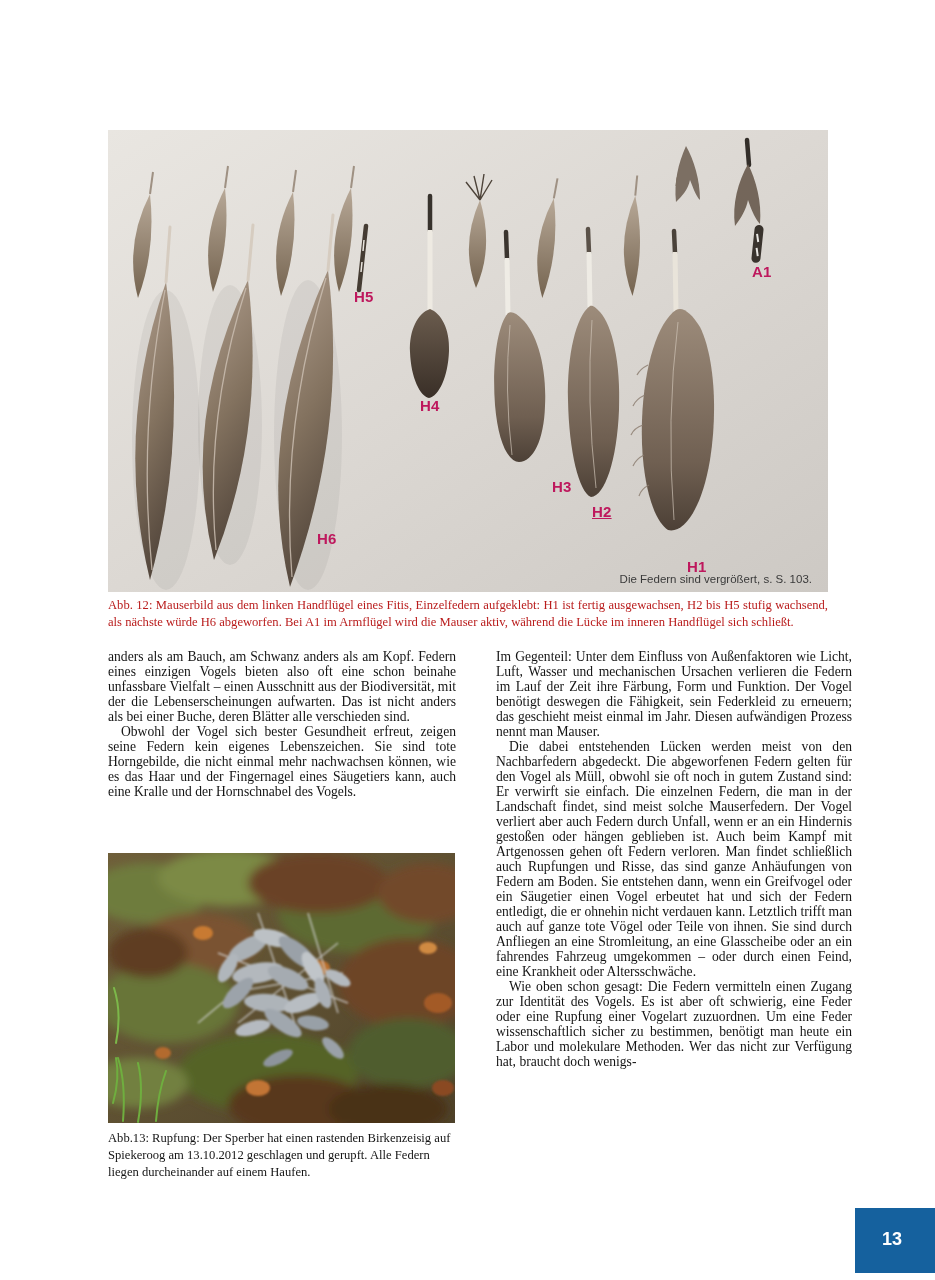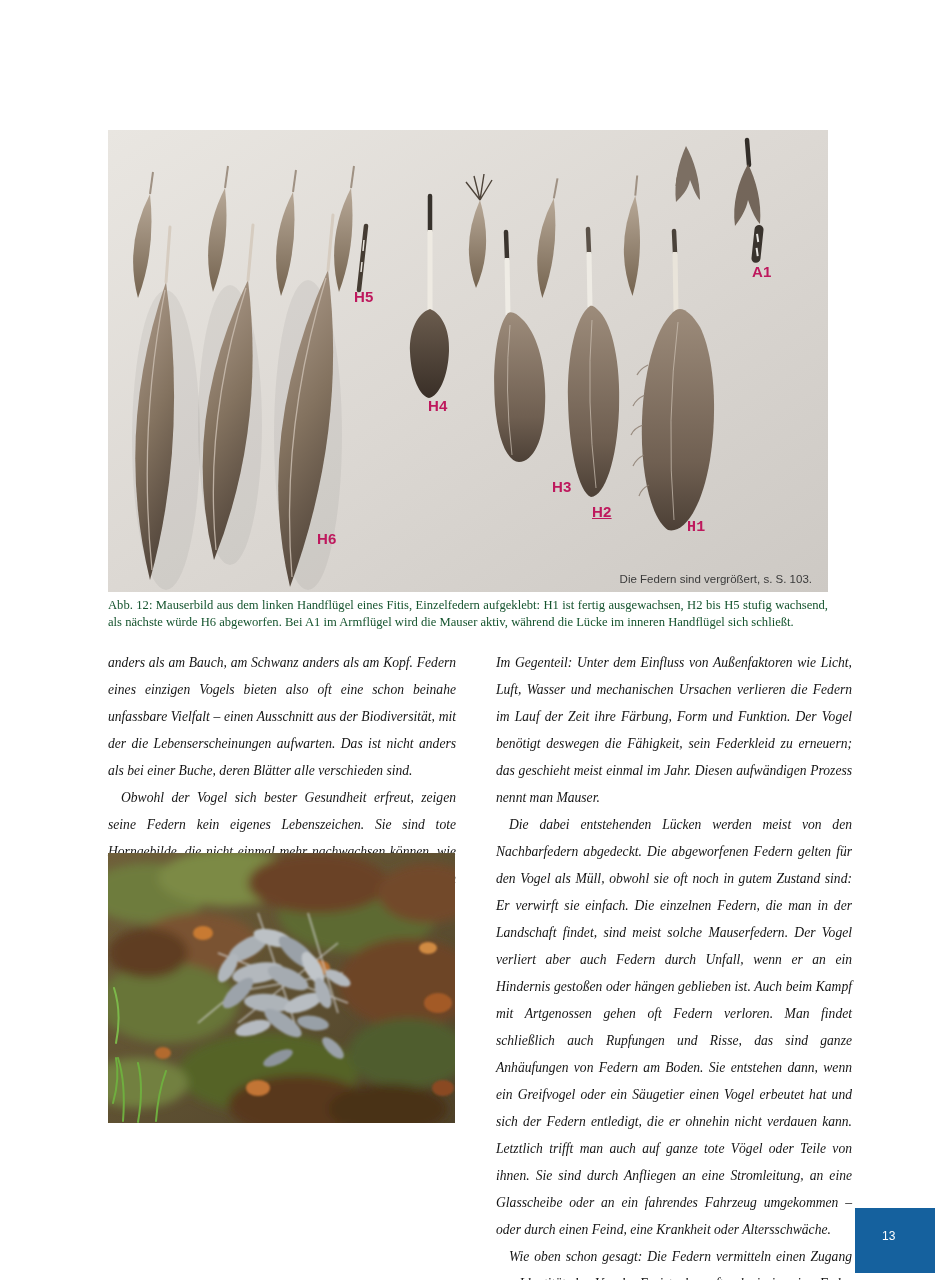--- a/index.html
+++ b/index.html
@@ -8,39 +8,39 @@
 
   
   .photo12{position:absolute;left:108px;top:130px;width:720px;height:462px;}
   .photo12 svg{display:block;}
   .flabel{position:absolute;font-family:"Liberation Sans", sans-serif;font-weight:700;
           font-size:15px;color:#be185d;letter-spacing:.2px;}
   .overlay-note{position:absolute;right:16px;bottom:7px;font-family:"Liberation Sans", sans-serif;
           font-size:11.5px;color:#3a3a3a;}
 
   .cap12{position:absolute;left:108px;top:597px;width:720px;
-         font-size:12.6px;line-height:16.8px;text-align:justify;color:#14532d;}
+         font-size:12.6px;line-height:16.8px;text-align:justify;color:#b91c1c;}
 
   
   .col{position:absolute;top:649px;}
   .colL{left:108px;width:348px;}
   .colR{left:496px;width:356px;}
-  .col p{margin:0;font-size:13.6px;line-height:27px;text-align:justify;color:#141414;font-style:italic;}
+  .col p{margin:0;font-size:13.6px;line-height:15px;text-align:justify;color:#141414;}
   .col p + p{text-indent:13px;}
 
   
   .photo13{position:absolute;left:108px;top:853px;width:347px;height:270px;}
   .photo13 svg{display:block;}
   .cap13{position:absolute;left:108px;top:1130px;width:350px;
          font-size:12.6px;line-height:17px;text-align:left;color:#141414;}
 
   
   .pagebox{position:absolute;left:855px;top:1208px;width:80px;height:65px;background:#15619e;}
   .pagebox .num{position:absolute;left:27px;top:21px;color:#ffffff;
-         font-family:"Liberation Sans", sans-serif;font-weight:400;font-size:12px;}
+         font-family:"Liberation Sans", sans-serif;font-weight:700;font-size:18px;}
 </style>
 </head>
 <body>
 
 <div class="page">
 
   <div class="photo12">
     <svg width="720" height="462" viewBox="0 0 720 462">
       <defs>
         <linearGradient id="bg12" x1="0" y1="0" x2="1" y2="1">
@@ -168,24 +168,24 @@
         <path d="M640,34 C630,52 624,74 627,96 C633,88 638,80 640,70 C644,82 648,90 652,94 C654,72 648,50 640,34 Z" fill="#6a5c4f" opacity="0.92"></path>
       </g>
 
       <g transform="rotate(6 650 114)">
         <rect x="645" y="95" width="9" height="38" rx="4.5" fill="#39332d"></rect>
         <path d="M648,104 L650,112 M649,118 L651,126" stroke="#e9e7e3" stroke-width="2" fill="none"></path>
       </g>
     </svg>
 
     <div class="flabel" style="left:246px;top:158px;">H5</div>
-    <div class="flabel" style="left:320px;top:267px;">H4</div>
+    <div class="flabel" style="left:312px;top:267px;">H4</div>
     <div class="flabel" style="left:400px;top:348px;margin-left:44px;">H3</div>
     <div class="flabel" style="left:484px;top:373px;text-decoration:underline;">H2</div>
-    <div class="flabel" style="left:579px;top:389px;font-family:Liberation Mono, monospace;">H1</div>
+    <div class="flabel" style="left:579px;top:428px;">H1</div>
     <div class="flabel" style="left:209px;top:400px;">H6</div>
     <div class="flabel" style="left:644px;top:133px;">A1</div>
     <div class="overlay-note">Die Federn sind vergrößert, s. S. 103.</div>
   </div>
 
   <div class="cap12">Abb. 12: Mauserbild aus dem linken Handflügel eines Fitis, Einzelfedern aufgeklebt: H1 ist fertig ausgewachsen, H2 bis H5 stufig wachsend, als nächste würde H6 abgeworfen. Bei A1 im Armflügel wird die Mauser aktiv, während die Lücke im inneren Handflügel sich schließt.</div>
 
   <div class="col colL">
     <p>anders als am Bauch, am Schwanz anders als am Kopf. Federn eines einzigen Vogels bieten also oft eine schon beinahe unfassbare Vielfalt – einen Ausschnitt aus der Biodiversität, mit der die Lebenserscheinungen aufwarten. Das ist nicht anders als bei einer Buche, deren Blätter alle verschieden sind.</p>
     <p>Obwohl der Vogel sich bester Gesundheit erfreut, zeigen seine Federn kein eigenes Lebenszeichen. Sie sind tote Horngebilde, die nicht einmal mehr nachwachsen können, wie es das Haar und der Fingernagel eines Säugetiers kann, auch eine Kralle und der Hornschnabel des Vogels.</p>
@@ -263,18 +263,19 @@
       <g stroke="#6fae3f" stroke-width="2" fill="none" stroke-linecap="round">
         <path d="M15,268 Q18,230 10,205"></path>
         <path d="M30,269 Q36,235 30,210"></path>
         <path d="M48,268 Q50,240 58,218"></path>
         <path d="M5,250 Q12,225 8,205"></path>
         <path d="M8,190 Q14,160 6,135" stroke="#7cb84a"></path>
       </g>
     </svg>
   </div>
 
+  <div class="cap13">Abb.13: Rupfung: Der Sperber hat einen rastenden Birkenzeisig auf Spiekeroog am 13.10.2012 geschlagen und gerupft. Alle Federn liegen durcheinander auf einem Haufen.</div>
 
   <div class="pagebox" style="background: rgb(21, 97, 158);">
     <span class="num">13</span>
   </div>
 
 </div>
 
 </body></html>

